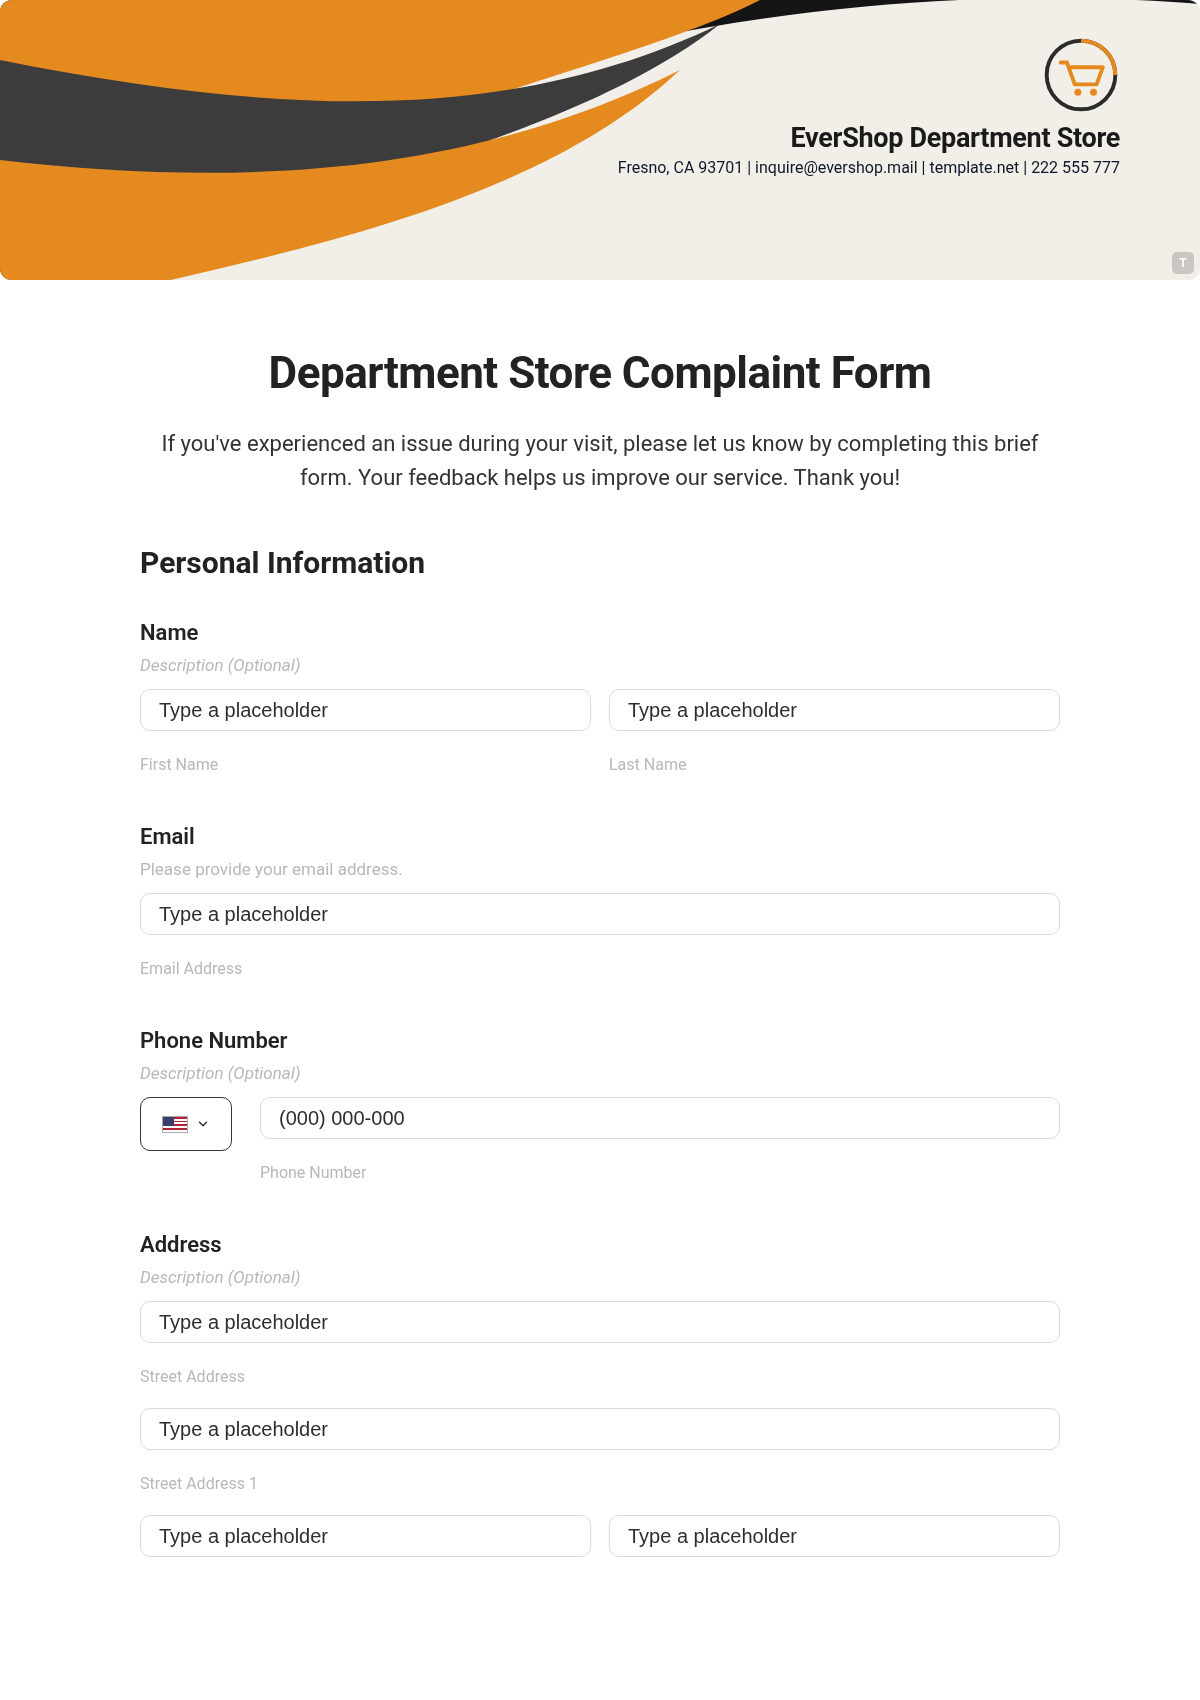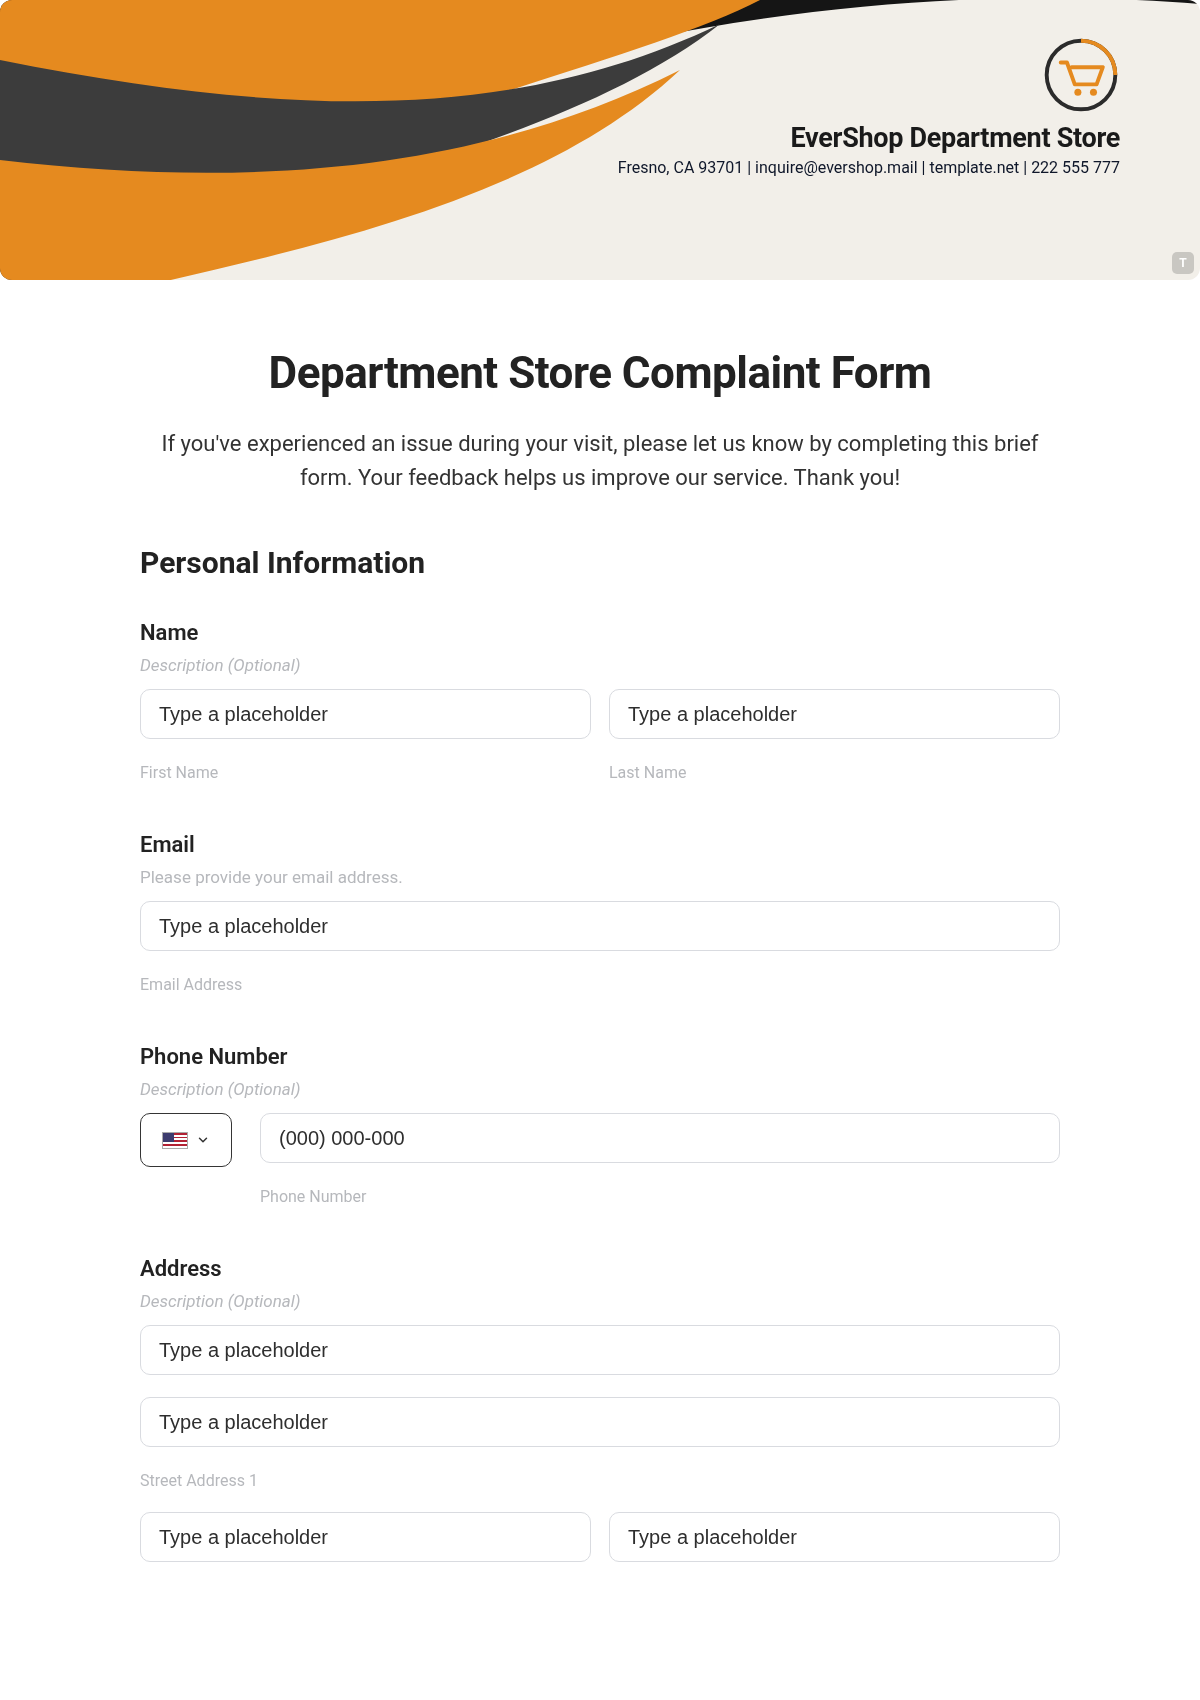--- a/index.html
+++ b/index.html
@@ -97,21 +97,21 @@
     margin-bottom: 14px;
   }
   .field-desc.noital { font-style: normal; }
   .row {
     display: flex;
     gap: 18px;
   }
   .col { flex: 1; }
   input.text-input {
     width: 100%;
-    height: 50px;
+    height: 42px;
     border: 1px solid #d9dbe0;
     border-radius: 10px;
     padding: 0 18px;
     font-size: 20px;
     color: #222;
     background:#fff;
   }
   input.text-input::placeholder { color: #2e2e2e; }
   .sub-label {
     font-size: 16px;
@@ -225,20 +225,21 @@
       </div>
     </div>
   </div>
 
   <div class="group">
     <div class="field-label">Address</div>
     <div class="field-desc">Description (Optional)</div>
 
     <div class="stack">
       <input class="text-input" placeholder="Type a placeholder" style="">
+      <div class="sub-label">Street Address</div>
     </div>
 
     <div class="stack">
       <input class="text-input" placeholder="Type a placeholder" style="">
       <div class="sub-label">Street Address 1</div>
     </div>
 
     <div class="row">
       <div class="col">
         <input class="text-input" placeholder="Type a placeholder" style="">

